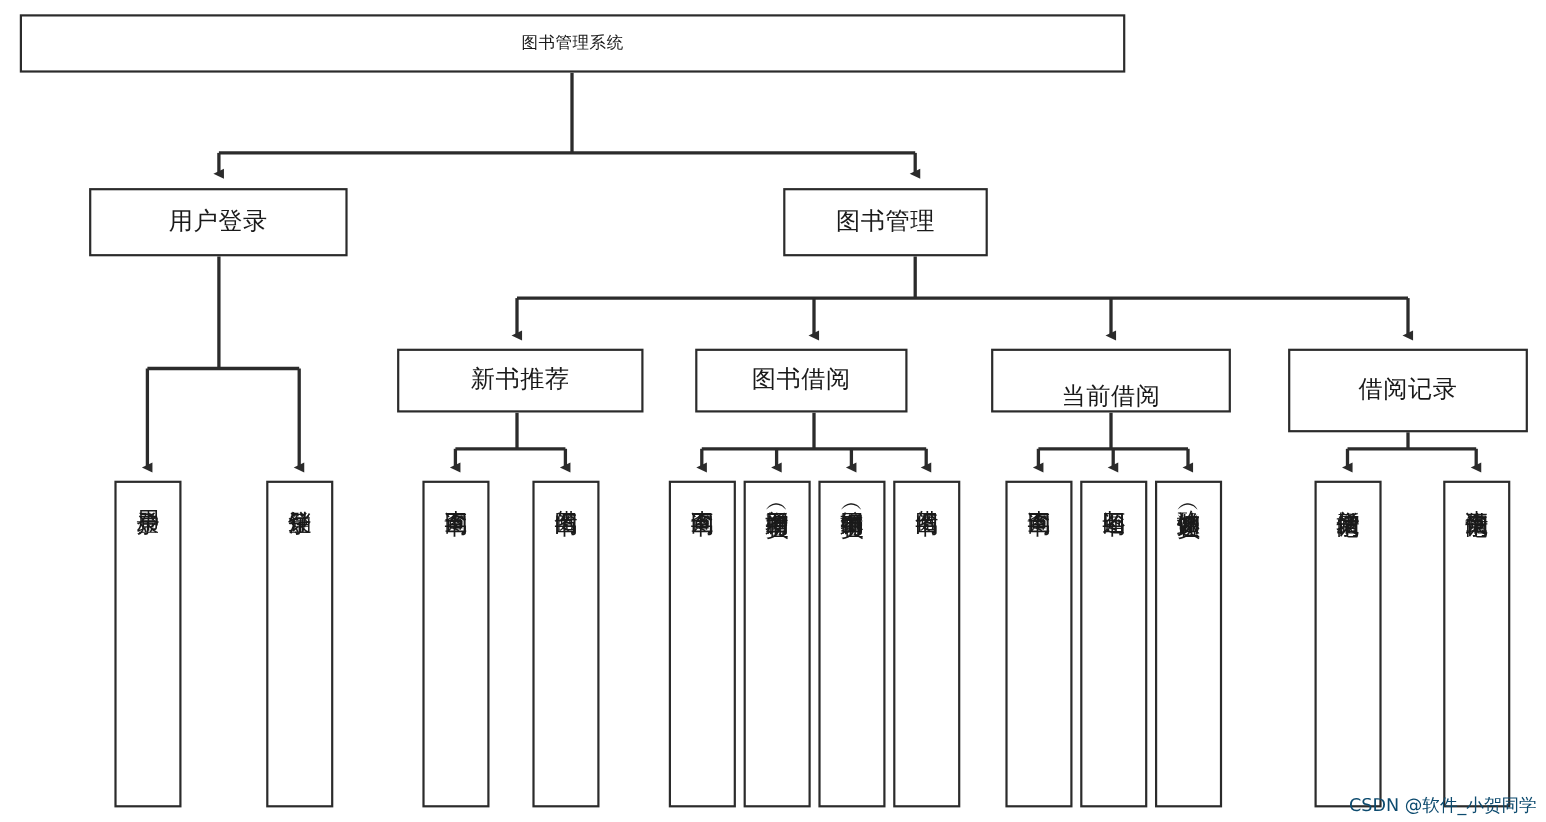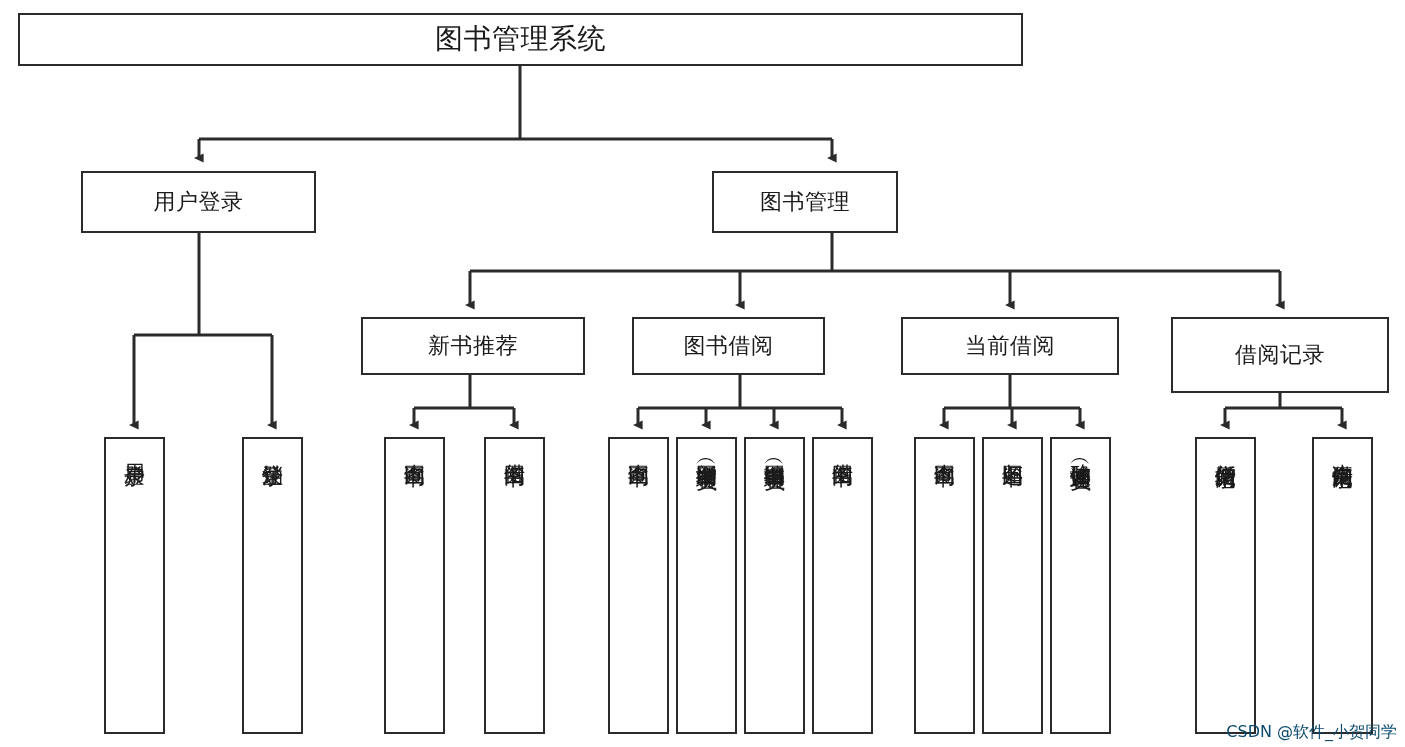--- a/index.html
+++ b/index.html
@@ -53,21 +53,21 @@
     padding-top: 8px;
   }
   .node.vertical .node-label {
     writing-mode: vertical-rl;
     text-orientation: upright;
     font-size: 21px;
     line-height: 1.05;
     letter-spacing: 1px;
     white-space: nowrap;
   }
-  .node.root .node-label { font-size: 28px; }
+  .node.root .node-label { font-size: 15px; }
   #watermark {
     position: absolute;
     right: 8px;
     bottom: 4px;
     font-size: 16px;
     color: #0c4a6e;
     white-space: nowrap;
     pointer-events: none;
   }
 </style>
@@ -137,21 +137,21 @@
   <div class="node horizontal" style="left:712px; top:171px; width:186px; height:62px;">
     <span class="node-label">图书管理</span>
   </div>
 
   <div class="node horizontal" style="left:361px; top:317px; width:224px; height:58px;">
     <span class="node-label">新书推荐</span>
   </div>
   <div class="node horizontal" style="left:632px; top:317px; width:193px; height:58px;align-items:center;">
     <span class="node-label">图书借阅</span>
   </div>
-  <div class="node horizontal" style="left:901px; top:317px; width:218px; height:58px;">
+  <div class="node horizontal" style="left:901px; top:317px; width:218px; height:58px;align-items:flex-end;">
     <span class="node-label">当前借阅</span>
   </div>
   <div class="node horizontal" style="left:1171px; top:317px; width:218px; height:76px;">
     <span class="node-label">借阅记录</span>
   </div>
 
   <div class="node vertical" style="left:104px; top:437px; width:61px; height:297px;">
     <span class="node-label">用户登录</span>
   </div>
   <div class="node vertical" style="left:242px; top:437px; width:61px; height:297px;">

